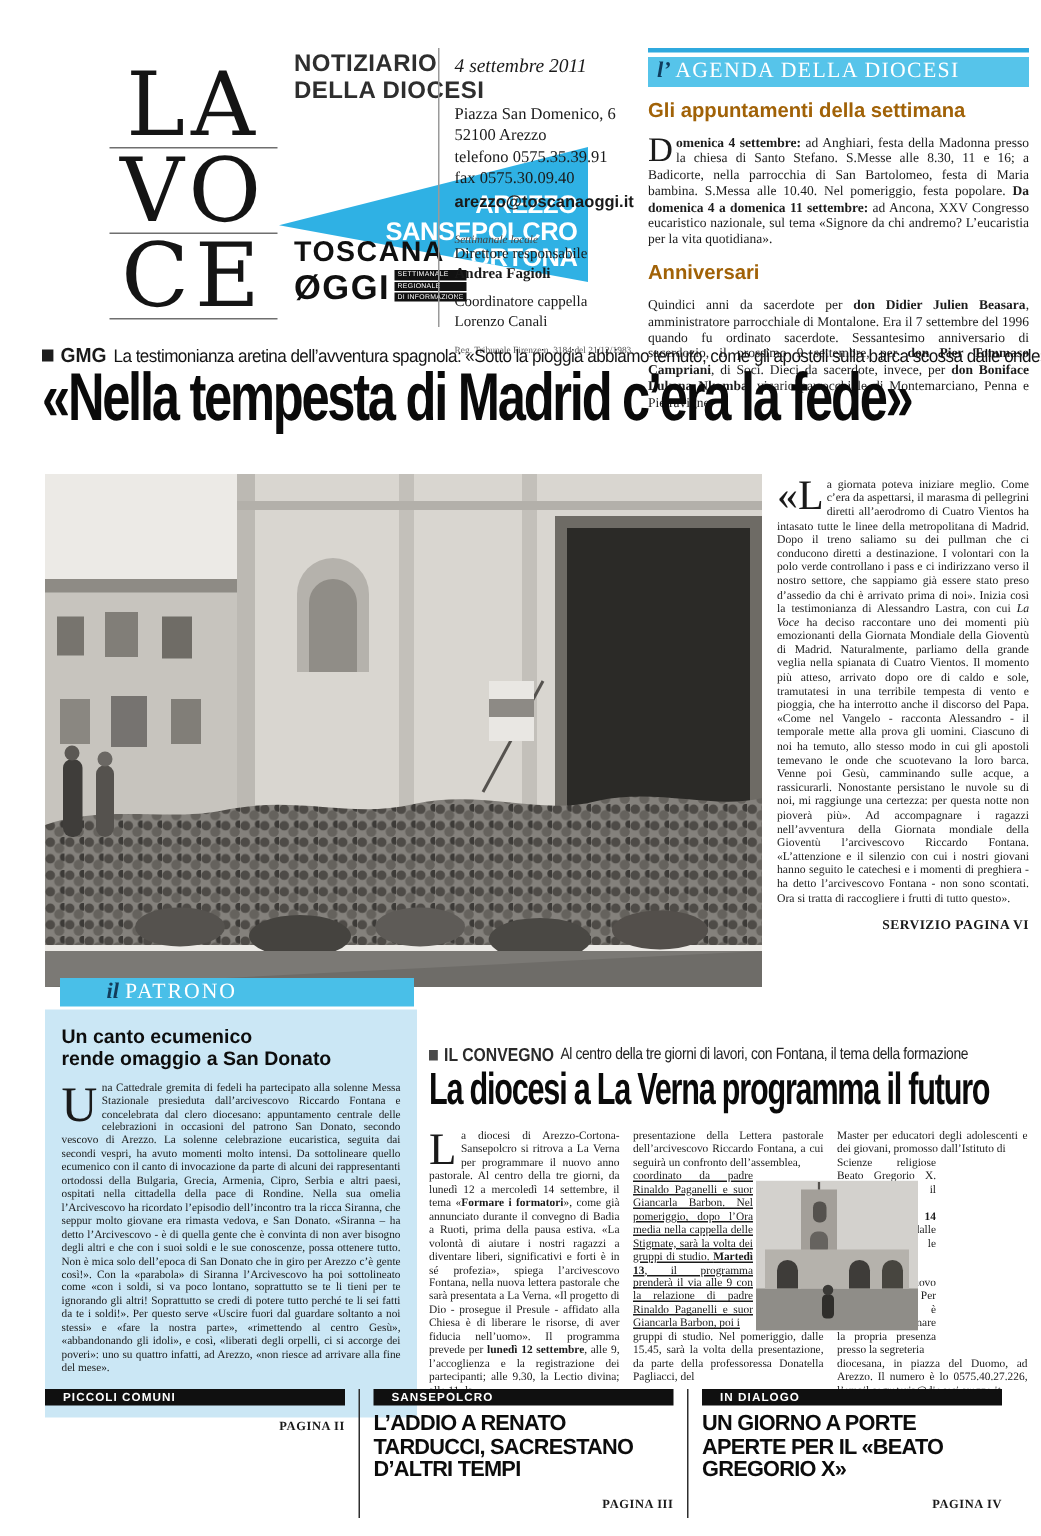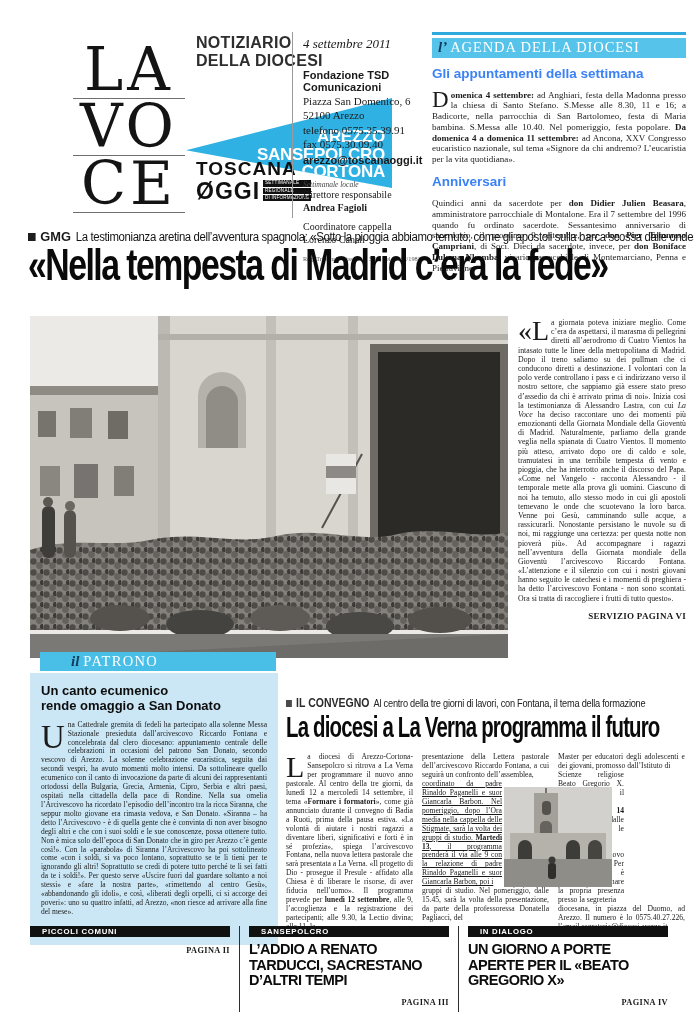--- a/index.html
+++ b/index.html
@@ -36,21 +36,21 @@
   .pub-bold{font-weight:700;}
   .pub-gap{margin-top:7px;}
   .pub-reg{font-size:6.3px;color:#555;margin-top:9px;}
 
   
   .agenda{left:432px;top:32px;width:254px;}
   .agenda-topline{height:2.5px;background:#2fa9de;margin-bottom:3px;}
   .agenda-band{height:19px;background:#56c4ea;display:flex;align-items:baseline;padding:1px 0 0 6px;}
   .agenda-lead{font-style:italic;font-weight:700;font-size:15px;color:#0e3c5e;margin-right:3px;}
   .agenda-bandtitle{font-size:14.5px;color:#fff;letter-spacing:.9px;}
-  .agenda-h{font-family:"Liberation Sans",sans-serif;font-weight:700;font-size:13.5px;margin:8px 0 3px;color:#3b82f6;}
+  .agenda-h{font-family:"Liberation Sans",sans-serif;font-weight:700;font-size:13.5px;margin:8px 0 3px;color:#a16207;}
   .agenda-p{font-size:9px;line-height:1.2;text-align:justify;color:#1c1c1c;}
   .agenda-p b{font-weight:700;}
   .dropcap-sm{float:left;font-size:23px;line-height:19px;padding-right:2px;}
 
   
   .kicker{left:28px;top:229px;width:644px;display:flex;align-items:center;gap:5px;
           white-space:nowrap;transform:scaleX(.95);transform-origin:left center;
           font-family:"Liberation Sans",sans-serif;}
   .kicker-sq{width:8px;height:8px;background:#1d1d1d;flex:none;}
   .kicker-tag{font-weight:700;font-size:13.5px;}
@@ -138,21 +138,20 @@
           <span>SETTIMANALE</span>
           <span>REGIONALE</span>
           <span>DI INFORMAZIONE</span>
         </span>
       </div>
     </div>
     <div class="abs vrule"></div>
 
     <div class="abs pubcol">
       <div class="pub-date">4 settembre 2011</div>
-      <div class="pub-name">Fondazione TSD Comunicazioni</div>
       <div class="pub-addr">
         <div>Piazza San Domenico, 6</div>
         <div>52100 Arezzo</div>
         <div>telefono 0575.35.39.91</div>
         <div>fax 0575.30.09.40</div>
       </div>
       <div class="pub-email">arezzo@toscanaoggi.it</div>
       <div class="pub-weekly">Settimanale locale</div>
       <div class="pub-line">Direttore responsabile</div>
       <div class="pub-line pub-bold">Andrea Fagioli</div>

